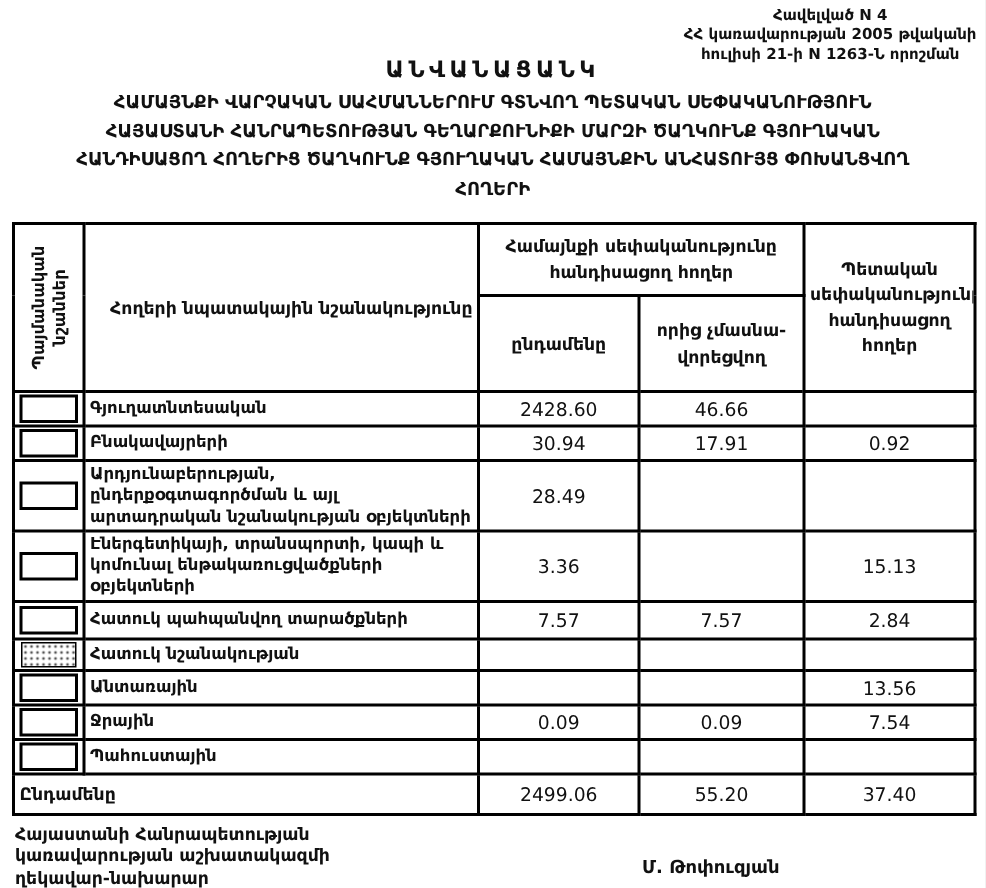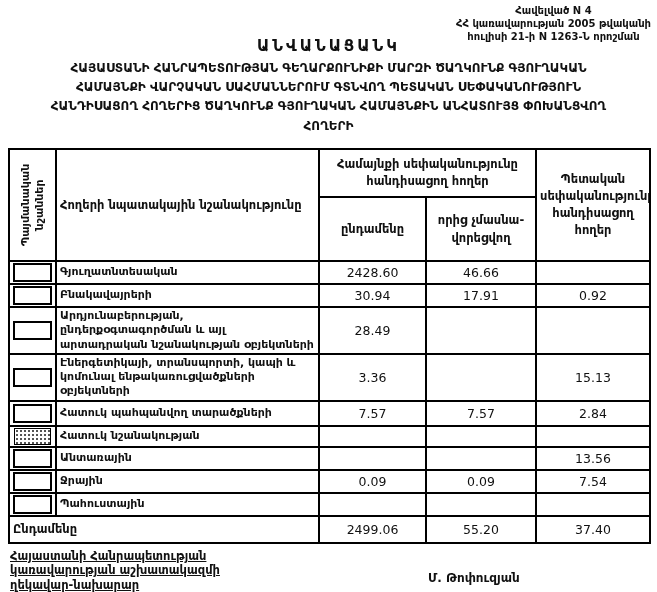--- a/index.html
+++ b/index.html
@@ -36,21 +36,21 @@
     table-layout:fixed;
     width:641px;
   }
   table.land th, table.land td{
     border:2px solid #000;
     padding:1px 3px;
     overflow:hidden;
   }
   th{font-weight:bold;}
   .th-sym{width:47px;position:relative;}
-  .th-label{width:263px;font-size:11.5px;text-align:left;}
+  .th-label{width:263px;font-size:11.5px;text-align:right;}
   .th-group{font-size:11.5px;text-align:center;height:44px;line-height:1.5;}
   .th-state{width:114px;font-size:11.5px;text-align:center;line-height:1.5;}
   .th-sub{font-size:11.5px;text-align:center;height:60px;font-weight:bold;white-space:pre-line;line-height:1.6;}
   .vert{
     position:absolute;left:50%;top:50%;
     transform:translate(-50%,-50%) rotate(-90deg);
     width:96px;text-align:center;
     font-size:11px;font-weight:bold;line-height:1.25;
   }
   .td-sym{text-align:center;vertical-align:middle;}
@@ -75,43 +75,43 @@
     font-weight:normal;
   }
   .h29{height:14px}.h36{height:34px}.h27{height:25px}.h24{height:21px}.h30{height:27px}
   .td-totallabel{
     font-size:11.5px;font-weight:bold;
     text-align:left;padding-left:48px;vertical-align:middle;
   }
   
   .footer{
     position:absolute;top:549px;left:10px;
-    font-size:11.5px;font-weight:bold;line-height:1.25;text-decoration:underline;
+    font-size:11.5px;font-weight:bold;line-height:1.25;
   }
   .signature{
     position:absolute;top:571px;left:428px;
     font-size:12px;font-weight:bold;
   }
 </style>
 </head>
 <body>
 
 <div class="page">
 
   <div class="appendix">
     <div>Հավելված N 4</div>
     <div>ՀՀ կառավարության 2005 թվականի</div>
     <div>հուլիսի 21-ի N 1263-Ն որոշման</div>
   </div>
 
   <div class="doc-title">ԱՆՎԱՆԱՑԱՆԿ</div>
 
   <div class="doc-subtitle">
+    <div>ՀԱՄԱՅՆՔԻ ՎԱՐՉԱԿԱՆ ՍԱՀՄԱՆՆԵՐՈՒՄ ԳՏՆՎՈՂ ՊԵՏԱԿԱՆ ՍԵՓԱԿԱՆՈՒԹՅՈՒՆ</div>
     <div>ՀԱՅԱՍՏԱՆԻ ՀԱՆՐԱՊԵՏՈՒԹՅԱՆ ԳԵՂԱՐՔՈՒՆԻՔԻ ՄԱՐԶԻ ԾԱՂԿՈՒՆՔ ԳՅՈՒՂԱԿԱՆ</div>
-    <div>ՀԱՄԱՅՆՔԻ ՎԱՐՉԱԿԱՆ ՍԱՀՄԱՆՆԵՐՈՒՄ ԳՏՆՎՈՂ ՊԵՏԱԿԱՆ ՍԵՓԱԿԱՆՈՒԹՅՈՒՆ</div>
     <div>ՀԱՆԴԻՍԱՑՈՂ ՀՈՂԵՐԻՑ ԾԱՂԿՈՒՆՔ ԳՅՈՒՂԱԿԱՆ ՀԱՄԱՅՆՔԻՆ ԱՆՀԱՏՈՒՅՑ ՓՈԽԱՆՑՎՈՂ</div>
     <div>ՀՈՂԵՐԻ</div>
   </div>
 
   <table class="land">
     <colgroup>
       <col style="width:47px">
         <col style="width:263px">
         <col style="width:107px">
         <col style="width:110px">

